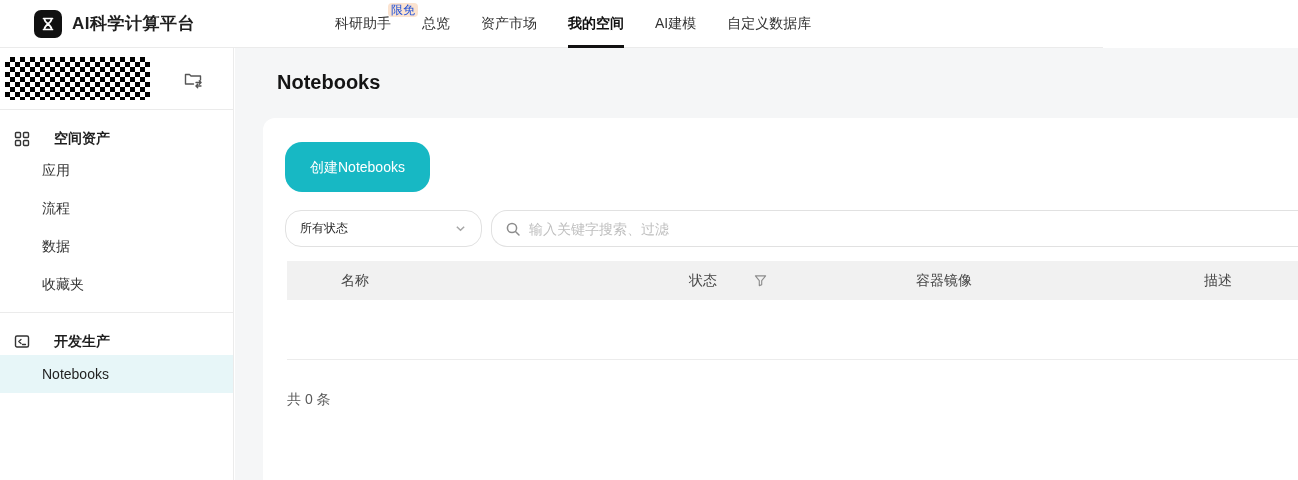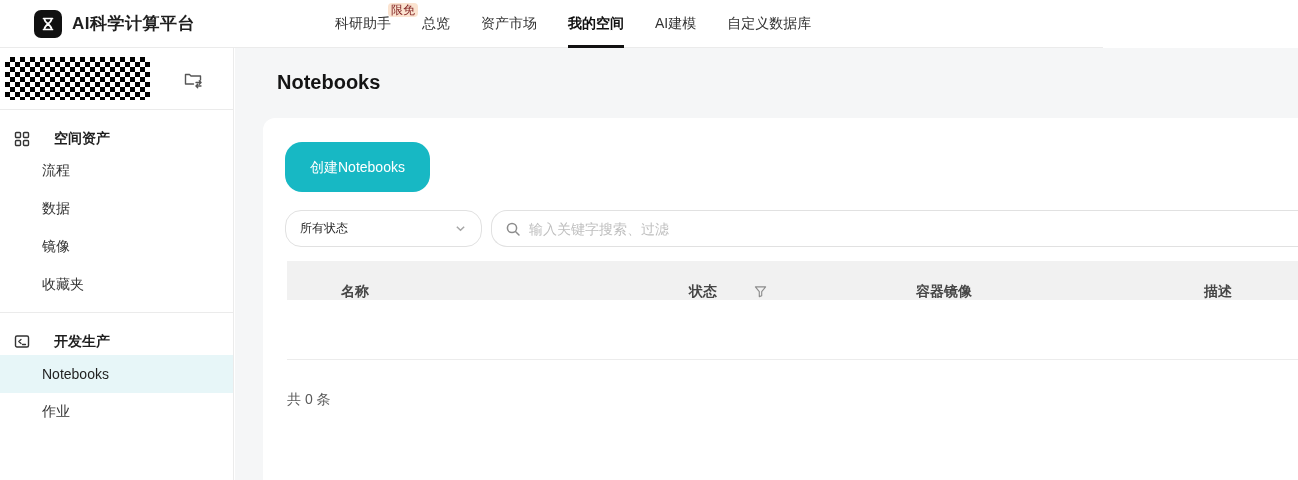--- a/index.html
+++ b/index.html
@@ -12,21 +12,21 @@
   .logo { width:28px; height:28px; border-radius:7px; background:#111; display:flex;
     align-items:center; justify-content:center; flex:0 0 auto; }
   .app-title { font-size:17px; font-weight:bold; margin-left:10px; letter-spacing:.5px; }
   .nav-menu { display:flex; align-items:center; gap:31px; margin-left:140px; height:48px; }
   .nav-item { position:relative; font-size:14px; color:#333; height:48px; display:flex;
     align-items:center; cursor:pointer; white-space:nowrap; }
   .nav-item.active { font-weight:bold; color:#111; }
   .nav-item.active::after { content:""; position:absolute; left:0; right:0; bottom:0;
     height:3px; background:#111; }
   .nav-badge { position:absolute; top:3px; right:-27px; font-size:12px; line-height:14px;
-    padding:0 3px; border-radius:4px; color:#7f1d1d; background:#fbe3d0; font-weight:normal; }
+    padding:0 3px; border-radius:4px; color:#1d4ed8; background:#fbe3d0; font-weight:normal; }
 
   
   .sidebar { position:absolute; top:48px; left:0; width:234px; bottom:0; background:#fff;
     border-right:1px solid #ebebeb; }
   .workspace-row { height:62px; display:flex; align-items:center; justify-content:space-between;
     padding:0 30px 0 5px; border-bottom:1px solid #ebebeb; }
   .ws-redacted { width:145px; height:43px;
     background:repeating-conic-gradient(#000 0% 25%, #fff 0% 50%); background-size:10px 10px; }
   .side-section-title { display:flex; align-items:center; gap:24px; padding:20px 16px 4px 14px;
     font-size:14px; font-weight:bold; color:#1f1f1f; }
@@ -50,21 +50,21 @@
     font-size:12px; color:#262626; background:#fff; cursor:pointer; }
   .chevron { width:11px; height:11px; stroke:#a6a6a6; fill:none; stroke-width:1.6; }
   .search-box { flex:1; height:37px; margin-left:9px; border:1px solid #e1e1e1;
     border-radius:16px 0 0 16px; border-right:none; display:flex; align-items:center;
     padding-left:13px; background:#fff; }
   .search-box input { border:none; outline:none; flex:1; font-size:14px; margin-left:8px;
     color:#262626; font-family:inherit; background:transparent; }
   .search-box input::placeholder { color:#bfbfbf; }
   .table-head { position:relative; margin:14px 0 0 24px; height:39px; background:#f1f1f1; }
   .th { position:absolute; top:0; height:39px; display:flex; align-items:center; gap:5px;
-    font-size:14px; color:#464646; font-weight:bold;margin-top:11px; }
+    font-size:14px; color:#464646; font-weight:normal; }
   .th1 { left:54px; } .th2 { left:402px;gap:37px; } .th3 { left:629px; } .th4 { left:917px; }
   .empty-row { margin-left:24px; height:60px; border-bottom:1px solid #ececec; }
   .total-text { margin:31px 0 0 24px; font-size:14px; color:#595959; }
   svg { display:block; }
 </style>
 </head>
 <body>
 
 <div class="navbar">
   <div class="logo">
@@ -99,36 +99,35 @@
 
   <div class="side-section-title">
     <svg class="icon16" viewBox="0 0 16 16">
       <rect x="1.5" y="1.5" width="5" height="5" rx="1" stroke="#333" stroke-width="1.4" fill="none"></rect>
       <rect x="9.5" y="1.5" width="5" height="5" rx="1" stroke="#333" stroke-width="1.4" fill="none"></rect>
       <rect x="1.5" y="9.5" width="5" height="5" rx="1" stroke="#333" stroke-width="1.4" fill="none"></rect>
       <rect x="9.5" y="9.5" width="5" height="5" rx="1" stroke="#333" stroke-width="1.4" fill="none"></rect>
     </svg>
     <span>空间资产</span>
   </div>
+  <div class="side-item">应用</div>
   <div class="side-item">流程</div>
   <div class="side-item">数据</div>
-  <div class="side-item">镜像</div>
   <div class="side-item">收藏夹</div>
 
   <div class="side-divider"></div>
 
   <div class="side-section-title">
     <svg class="icon16" viewBox="0 0 16 16">
       <rect x="1.5" y="2" width="13" height="11" rx="1.5" stroke="#333" stroke-width="1.4" fill="none"></rect>
       <path d="M7 5.5 4.8 7.5 7 9.5M8.5 10.5h3" stroke="#333" stroke-width="1.3" fill="none" stroke-linecap="round" stroke-linejoin="round"></path>
     </svg>
     <span>开发生产</span>
   </div>
   <div class="side-item active">Notebooks</div>
-  <div class="side-item">作业</div>
 </div>
 
 <div class="main">
   <div class="page-title">Notebooks</div>
 
   <div class="card">
     <button class="create-btn">创建Notebooks</button>
 
     <div class="filter-row">
       <div class="status-select">

